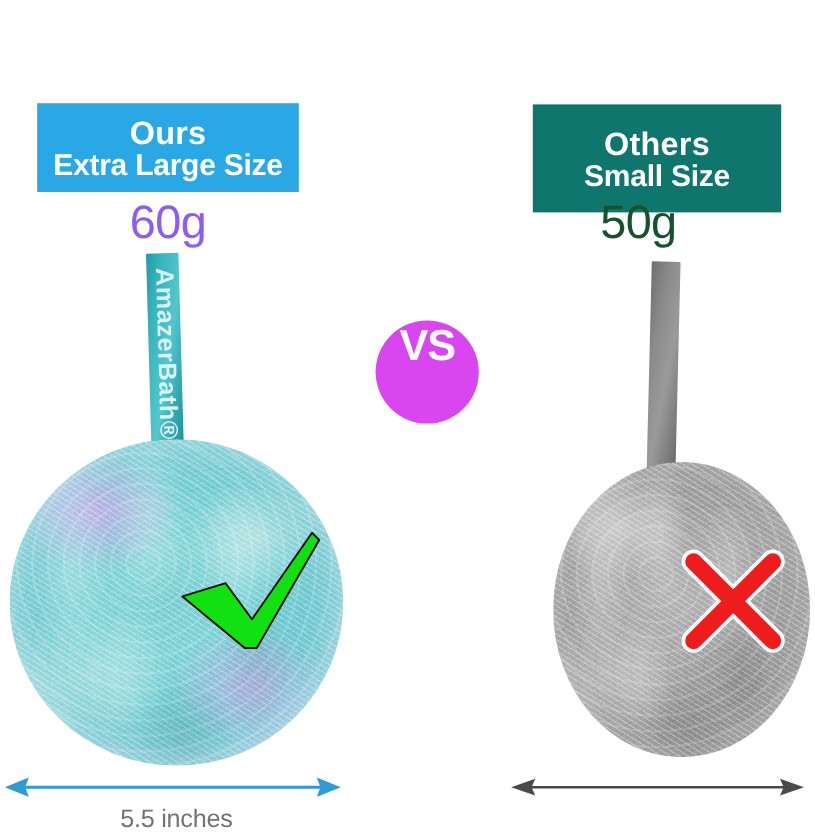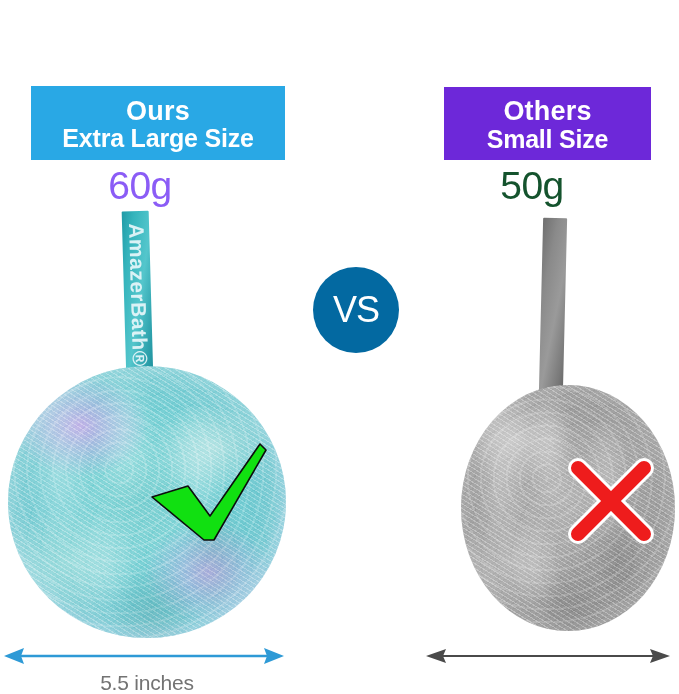--- a/index.html
+++ b/index.html
@@ -51,30 +51,30 @@
     letter-spacing: 0.2px;
   }
   .badge .line2 {
     font-size: 25px;
     font-weight: 700;
     letter-spacing: -0.2px;
   }
   #badge-ours {
     left: 31px;
     top: 86px;
-    width: 254px;
+    width: 218px;
     height: 74px;
     background: #29a8e5;
   }
   #badge-others {
     left: 444px;
     top: 87px;
     width: 207px;
-    height: 73px;
-    background: #6d28d9;
+    height: 90px;
+    background: #0f766e;
   }
 
   
   .weight {
     position: absolute;
     text-align: center;
     font-size: 39px;
     font-weight: 400;
     letter-spacing: -0.5px;
   }
@@ -190,27 +190,26 @@
   }
 
   
   #vs-circle {
     position: absolute;
     left: 313px;
     top: 267px;
     width: 86px;
     height: 86px;
     border-radius: 50%;
-    background: #0369a1;
+    background: #d946ef;
     display: flex;
-    align-items: center;
     justify-content: center;
     color: #ffffff;
     font-size: 36px;
-    font-weight: 400;
+    font-weight: 700;
     letter-spacing: -1px;
   }
 
   
   #check-mark {
     position: absolute;
     left: 148px;
     top: 440px;
     width: 122px;
     height: 104px;

